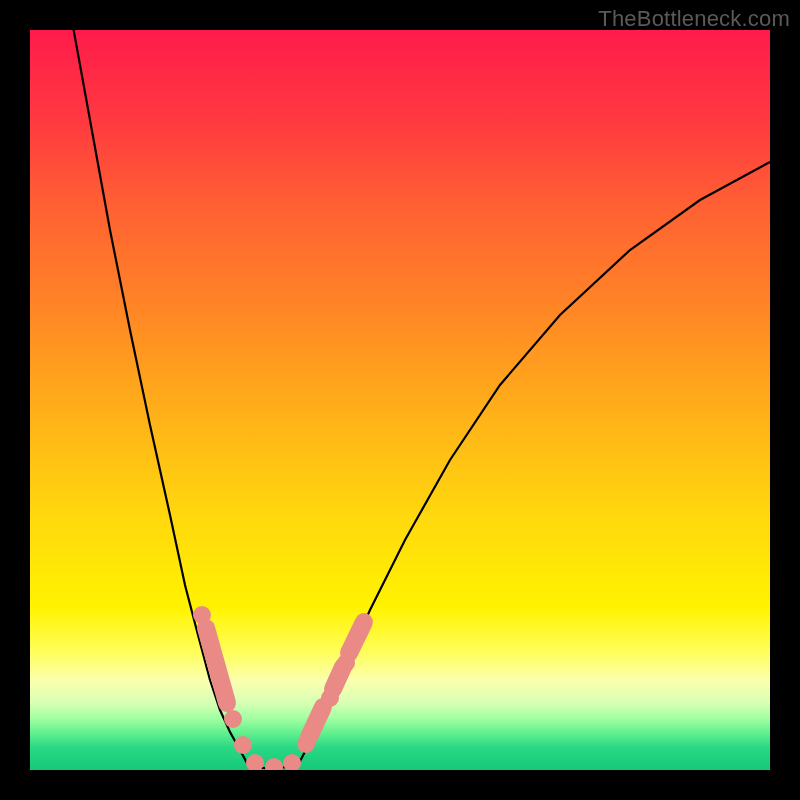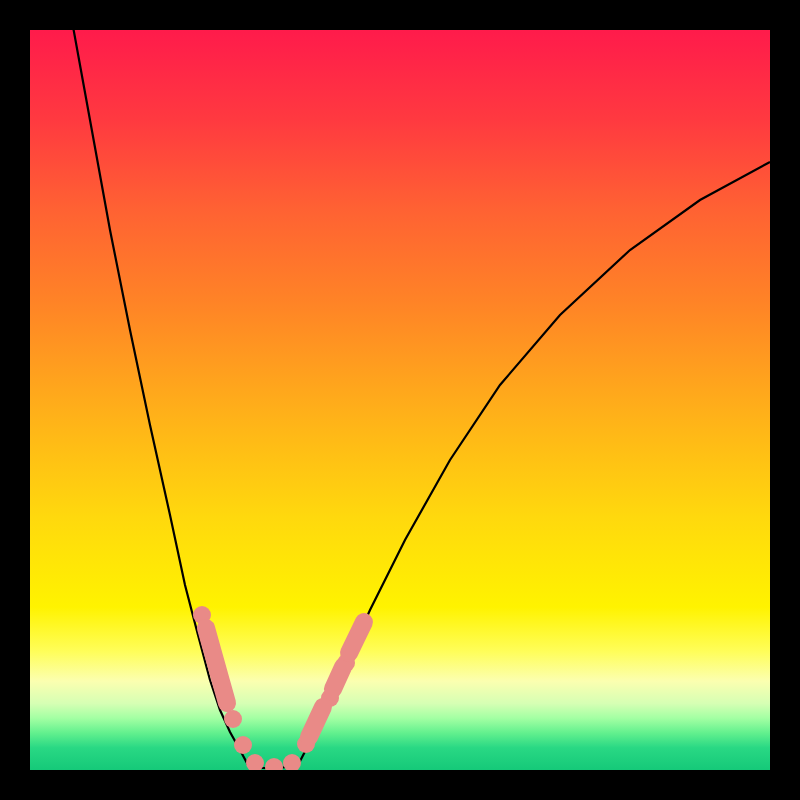--- a/index.html
+++ b/index.html
@@ -62,20 +62,21 @@
     inset: 0;
     width: 100%;
     height: 100%;
   }
 </style>
 </head>
 <body>
 
 <div class="frame">
 
+  <div class="watermark">TheBottleneck.com</div>
 
   <div class="plot">
     <div class="gradient"></div>
 
     <svg class="curves" viewBox="0 0 740 740" preserveAspectRatio="none">
 
       <path fill="none" stroke="#000" stroke-width="2.2" d="M 40 -20 L 60 90 L 80 200 L 100 300 L 120 395 L 140 485 L 155 555 L 168 605 L 180 650 L 190 680 L 200 702 L 210 720 L 218 735"></path>
       <path fill="none" stroke="#000" stroke-width="2.2" d="M 218 735 L 232 738 L 250 738 L 268 735"></path>
       <path fill="none" stroke="#000" stroke-width="2.2" d="M 268 735 L 280 712 L 295 680 L 315 635 L 340 580 L 375 510 L 420 430 L 470 355 L 530 285 L 600 220 L 670 170 L 740 132"></path>
 

